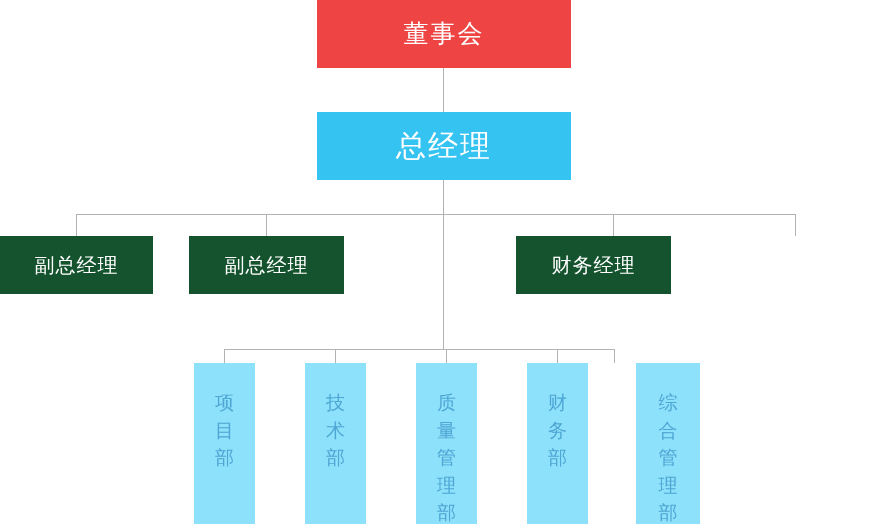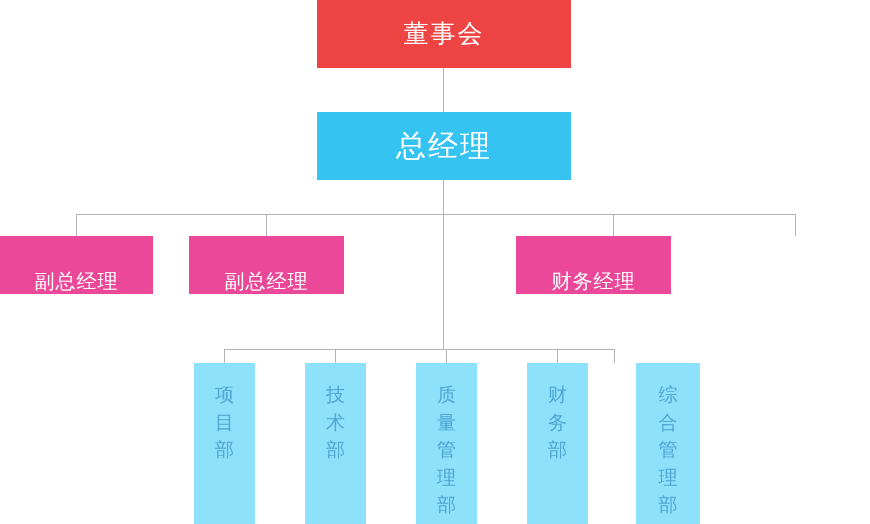--- a/index.html
+++ b/index.html
@@ -35,32 +35,31 @@
     font-size: 25px;
     letter-spacing: 2px;
   }
   .node-exec {
     background: #35c3f2;
     color: #ffffff;
     font-size: 30px;
     letter-spacing: 2px;
   }
   .node-mgr {
-    background: #ec4899;
+    background: #14532d;
     color: #ffffff;
     font-size: 20px;
     letter-spacing: 1px;
-    align-items: flex-end;
   }
   .node-dept {
     background: #8ee1fb;
     color: #4da6d4;
     font-size: 19px;
     align-items: flex-start;
-    padding-top: 18px;
+    padding-top: 26px;
     letter-spacing: 0px;
   }
   .vtext {
     display: block;
     width: 1em;
     line-height: 1.45;
     word-break: break-all;
     white-space: normal;
   }
 

